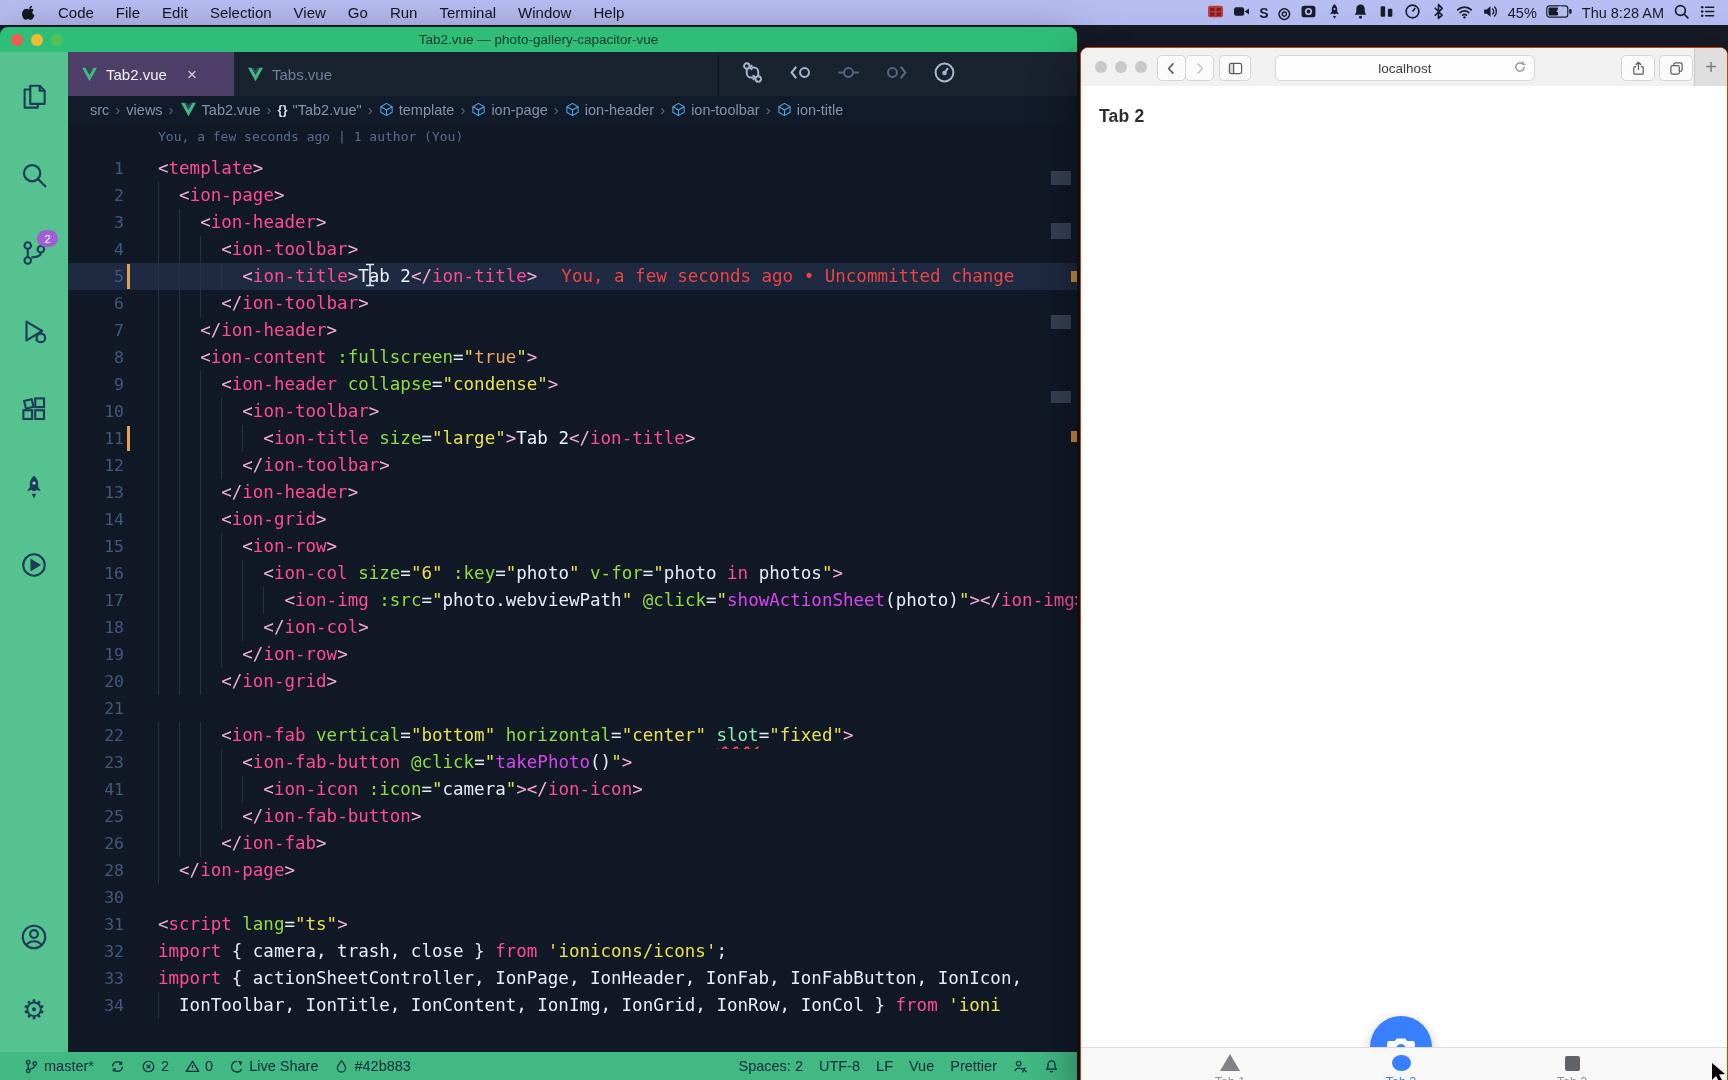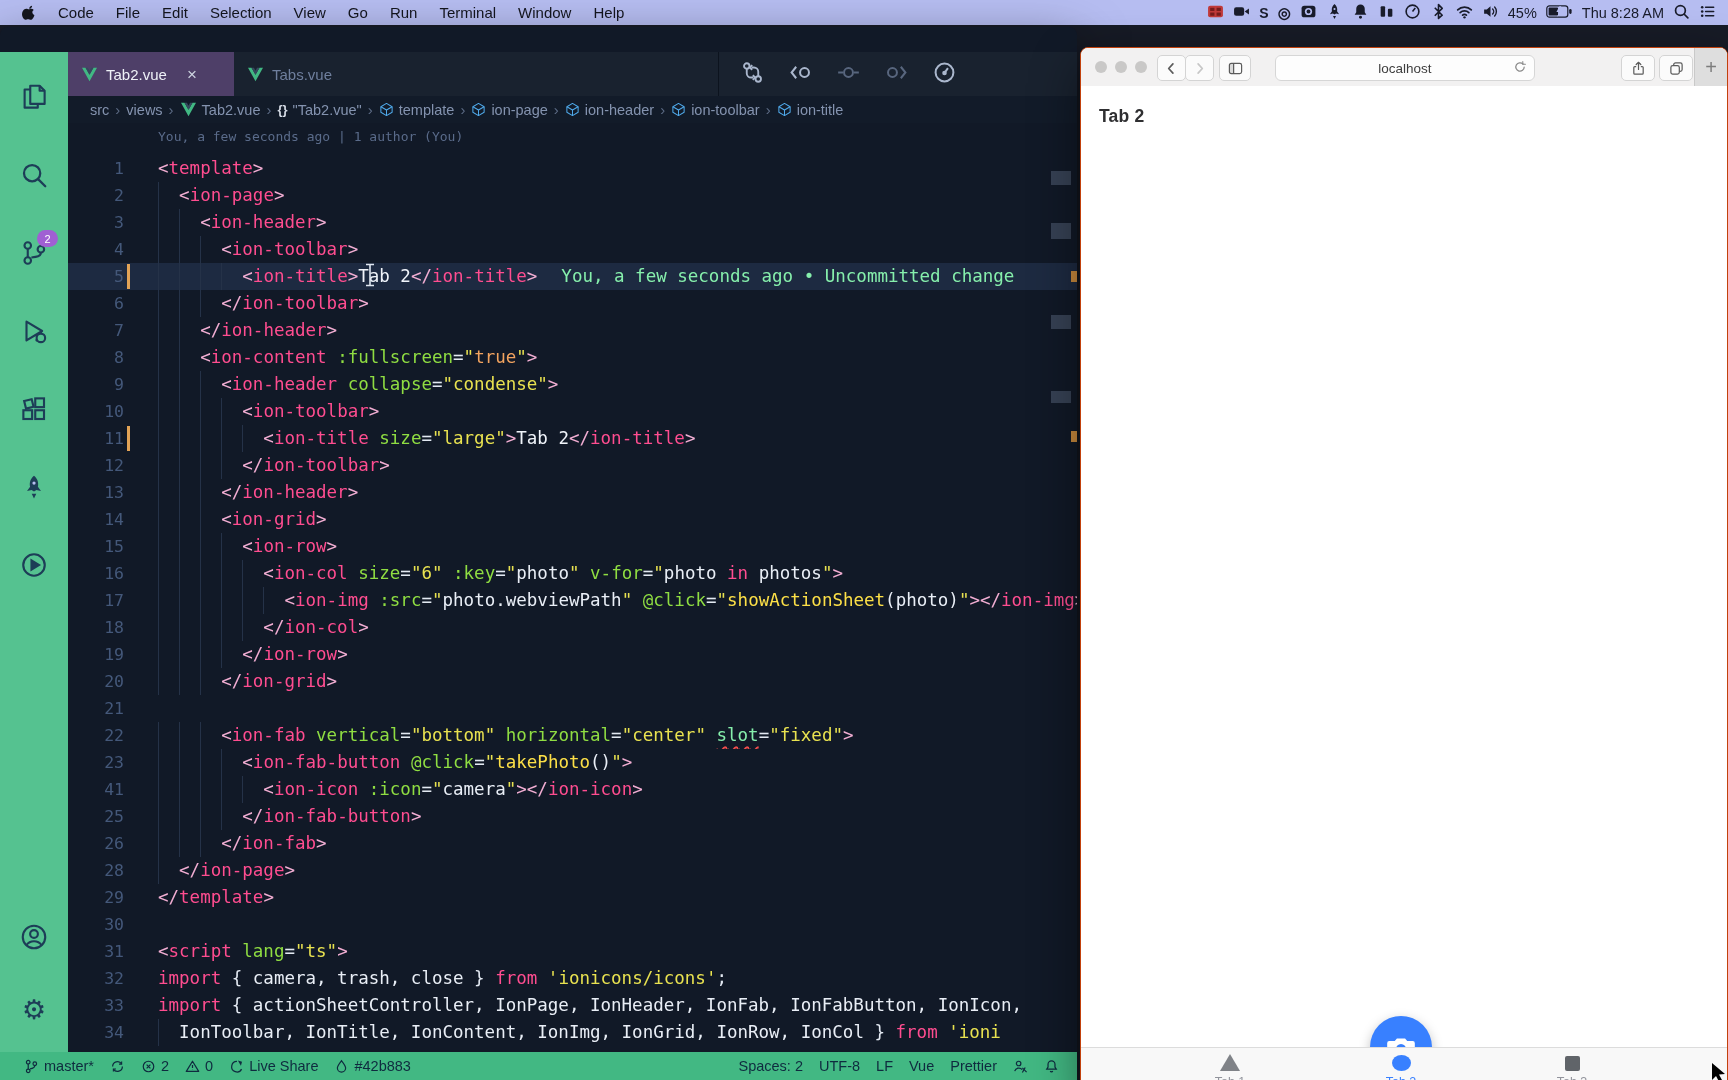--- a/index.html
+++ b/index.html
@@ -55,22 +55,22 @@
   .code-line.cur{background:#1d2a41}
   .gutter{width:90px;flex:none;text-align:right;padding-right:34px;color:#44587a;font-size:16.5px;box-sizing:border-box;position:relative}
   .mod{position:absolute;left:59px;top:1px;width:3px;height:25px;background:#e2a356}
   .code-content{flex:1;overflow:hidden;white-space:pre}
   .code-content span{white-space:pre}
   .tk-ws{display:inline-block;height:27px;vertical-align:top;
     background-image:repeating-linear-gradient(90deg,#253248 0,#253248 1px,transparent 1px,transparent 21.07px);}
   .tk-br{color:#f2aed3}.tk-tag{color:#ff4d90}.tk-attr{color:#8fdd42}
   .tk-attr-err{color:#86efac;text-decoration:underline wavy #f14c4c 1.5px;text-underline-offset:5px}
   .tk-eq{color:#e3e9f2}.tk-str{color:#e9e250}.tk-ostr{color:#f2a35f}
-  .tk-expr{color:#e9eef6}.tk-kw{color:#ff4d90}.tk-fn{color:#fde047}.tk-txt{color:#f0f4fa}
-  .tk-blame{color:#86efac;padding-left:24px}
+  .tk-expr{color:#e9eef6}.tk-kw{color:#ff4d90}.tk-fn{color:#d946ef}.tk-txt{color:#f0f4fa}
+  .tk-blame{color:#ef4444;padding-left:24px}
   .mmark{position:absolute;background:rgba(100,115,140,.45)}
   .omark{position:absolute;background:#c98a3d}
   .ibeam{position:absolute;left:296px;top:140px;color:#dfe6f0}
   
   .vs-status{position:absolute;left:0;right:0;bottom:0;height:28px;background:#42b883;color:#0f2b3f;
     display:flex;align-items:center;justify-content:space-between;font-size:14.5px;}
   #status-left,#status-right{display:flex;align-items:center;height:100%}
   .st-item{display:flex;align-items:center;gap:5px;padding:0 8px;height:100%}
   #status-left{padding-left:16px}#status-right{padding-right:10px}
   .st-item svg{width:15px;height:15px}
@@ -190,20 +190,28 @@
           <path d="M6.2 4h7.6"></path>
           <circle cx="3" cy="8" r="1.2" fill="currentColor" stroke="none"></circle>
           <path d="M6.2 8h7.6"></path>
           <circle cx="3" cy="12" r="1.2" fill="currentColor" stroke="none"></circle>
           <path d="M6.2 12h7.6"></path>
         </svg></span>
     </div>
 </div>
 
 <div class="vscode">
+  <div class="vs-title">
+    <div class="lights">
+      <span class="light l-red"></span>
+      <span class="light l-yel"></span>
+      <span class="light l-grn"></span>
+    </div>
+    <div class="vs-title-text">Tab2.vue — photo-gallery-capacitor-vue</div>
+  </div>
   <div class="activitybar" id="activitybar">
       <div class="act-top">
         <div class="act-item">
           <span class="ic ">
             <svg viewBox="0 0 24 24" fill="none" stroke="currentColor" stroke-width="1.7" stroke-linejoin="round">
               <path d="M9 6H4.5v14.5H15v-2.5"></path>
               <path d="M9 3h7.5L20.5 7v10.5H9z"></path>
               <path d="M16.5 3v4h4"></path>
             </svg>
           </span>
@@ -511,24 +519,20 @@
         </div>
         <div class="code-line">
           <div class="gutter">26</div>
           <div class="code-content"><span class="tk-ws">      </span><span class="tk-br">&lt;/</span><span class="tk-tag">ion-fab</span><span class="tk-br">&gt;</span></div>
         </div>
         <div class="code-line">
           <div class="gutter">28</div>
           <div class="code-content"><span class="tk-ws">  </span><span class="tk-br">&lt;/</span><span class="tk-tag">ion-page</span><span class="tk-br">&gt;</span></div>
         </div>
         <div class="code-line">
-          <div class="gutter">29</div>
-          <div class="code-content"><span class="tk-br">&lt;/</span><span class="tk-tag">template</span><span class="tk-br">&gt;</span></div>
-        </div>
-        <div class="code-line">
           <div class="gutter">30</div>
           <div class="code-content"></div>
         </div>
         <div class="code-line">
           <div class="gutter">31</div>
           <div class="code-content"><span class="tk-br">&lt;</span><span class="tk-tag">script</span><span class="tk-attr"> lang</span><span class="tk-eq">=</span><span class="tk-str">"ts"</span><span class="tk-br">&gt;</span></div>
         </div>
         <div class="code-line">
           <div class="gutter">32</div>
           <div class="code-content"><span class="tk-kw">import</span><span class="tk-eq"> { </span><span class="tk-expr">camera, trash, close</span><span class="tk-eq"> } </span><span class="tk-kw">from</span><span class="tk-str"> 'ionicons/icons'</span><span class="tk-eq">;</span></div>

